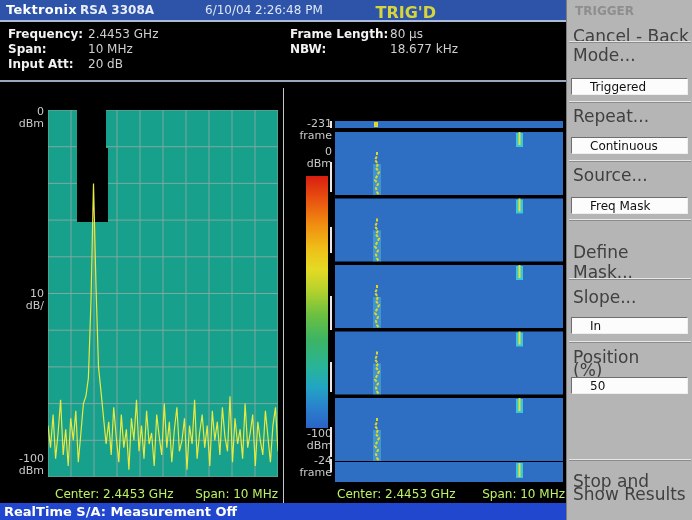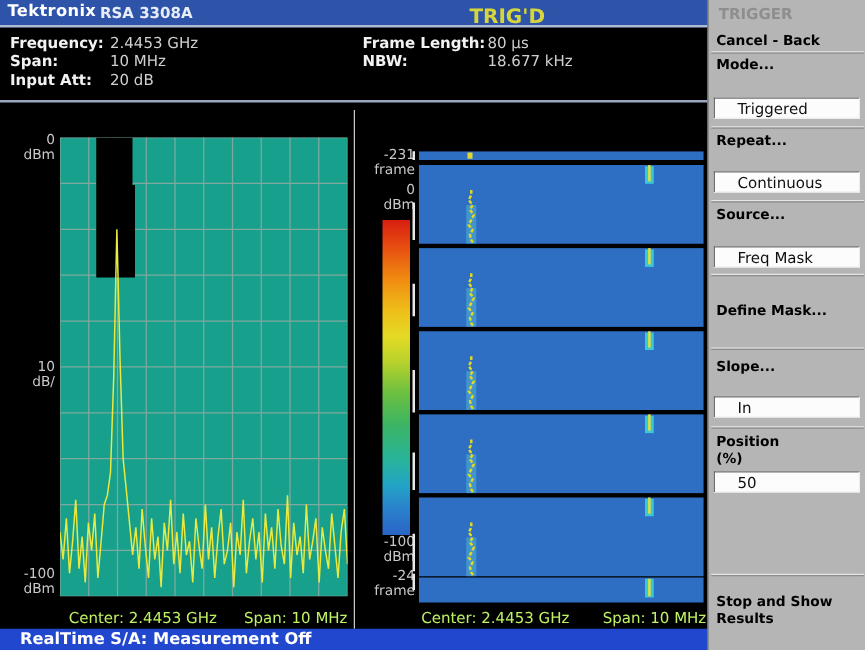--- a/index.html
+++ b/index.html
@@ -15,42 +15,43 @@
   .trigd{right:130px;top:3px;font-size:16px;font-weight:bold;color:#d6d63c;}
   .sep-h{left:0;width:566px;height:2px;background:#aebbd6;}
   
   .set-label{font-size:12px;font-weight:bold;color:#f2f2f2;}
   .set-value{font-size:12px;color:#cfcfcf;}
   
   .axis{color:#c9c9c9;font-size:11px;line-height:12px;text-align:right;}
   .botlab{color:#bef264;font-size:12px;}
   
   .statusbar{left:0;top:503px;width:566px;height:17px;background:#2247cf;color:#fff;
-             font-size:13px;font-weight:bold;padding:1px 0 0 16px;}
+             font-size:13px;font-weight:bold;padding:1px 0 0 4px;}
   
   .sidebar{left:566px;top:0;width:126px;height:520px;background:#b5b5b5;border-left:1px solid #7d7d7d;}
   .sb-title{left:8px;top:4px;font-size:12px;font-weight:bold;color:#8e8e8e;}
-  .sb-item{left:6px;width:118px;font-size:11px;font-weight:bold;color:#000000;cursor:default;}
+  .sb-item{left:6px;width:118px;font-size:17px;font-weight:normal;color:#404040;cursor:default;}
   .sb-sep{left:2px;width:122px;height:2px;border-top:1px solid #e6e6e6;border-bottom:1px solid #8c8c8c;}
   .sb-box{left:4px;width:117px;height:17px;background:#fcfcfc;font-size:12px;color:#101010;
           padding:1px 18px;border:1px solid;border-color:#6e6e6e #efefef #efefef #6e6e6e;}
   .fmark{left:330px;width:2px;background:#e8e8e8;}
   .vline{background:#c8c8c8;}
   .colorbar{left:306px;top:176px;width:22px;height:252px;
     background:linear-gradient(to bottom,#d81e10 0%,#e85010 9%,#f08c10 19%,#eec019 29%,#e4da24 37%,
        #b8d22c 45%,#6cc040 55%,#3cb464 65%,#28b49a 76%,#22a4c4 84%,#2a80cc 92%,#2a64c6 100%);}
 </style>
 </head>
 <body>
 
 <div class="screen">
 
   <div class="abs topbar">
     <div class="abs brand">Tektronix</div>
     <div class="abs model">RSA 3308A</div>
+    <div class="abs datetime">6/10/04 2:26:48 PM</div>
     <div class="abs trigd">TRIG'D</div>
   </div>
   <div class="abs sep-h" style="top:20px"></div>
 
   <div class="abs set-label" style="left:8px;top:27px">Frequency:</div>
   <div class="abs set-value" style="left:88px;top:27px">2.4453 GHz</div>
   <div class="abs set-label" style="left:8px;top:42px">Span:</div>
   <div class="abs set-value" style="left:88px;top:42px">10 MHz</div>
   <div class="abs set-label" style="left:8px;top:57px">Input Att:</div>
   <div class="abs set-value" style="left:88px;top:57px">20 dB</div>

